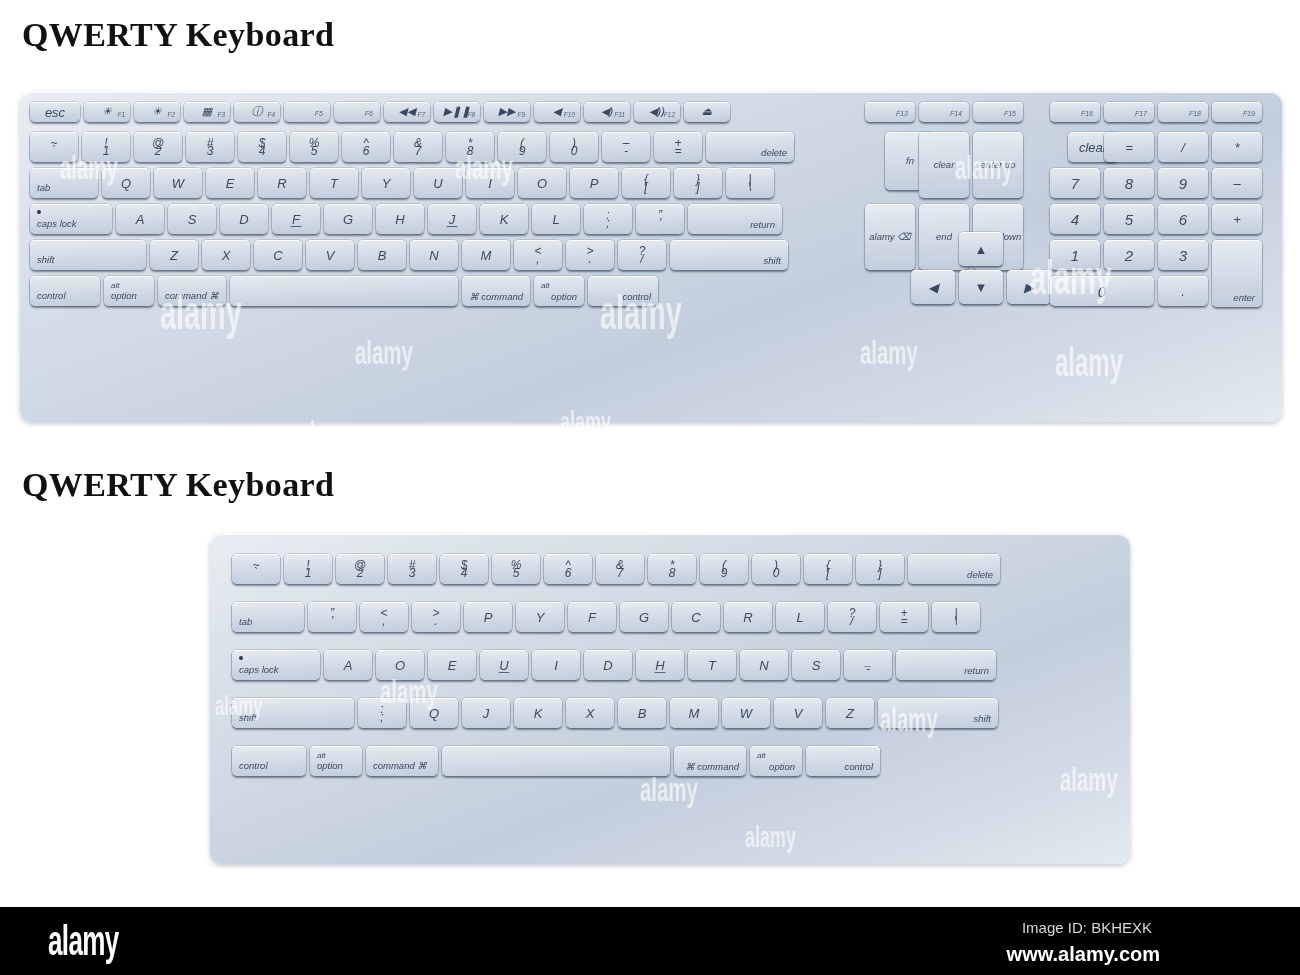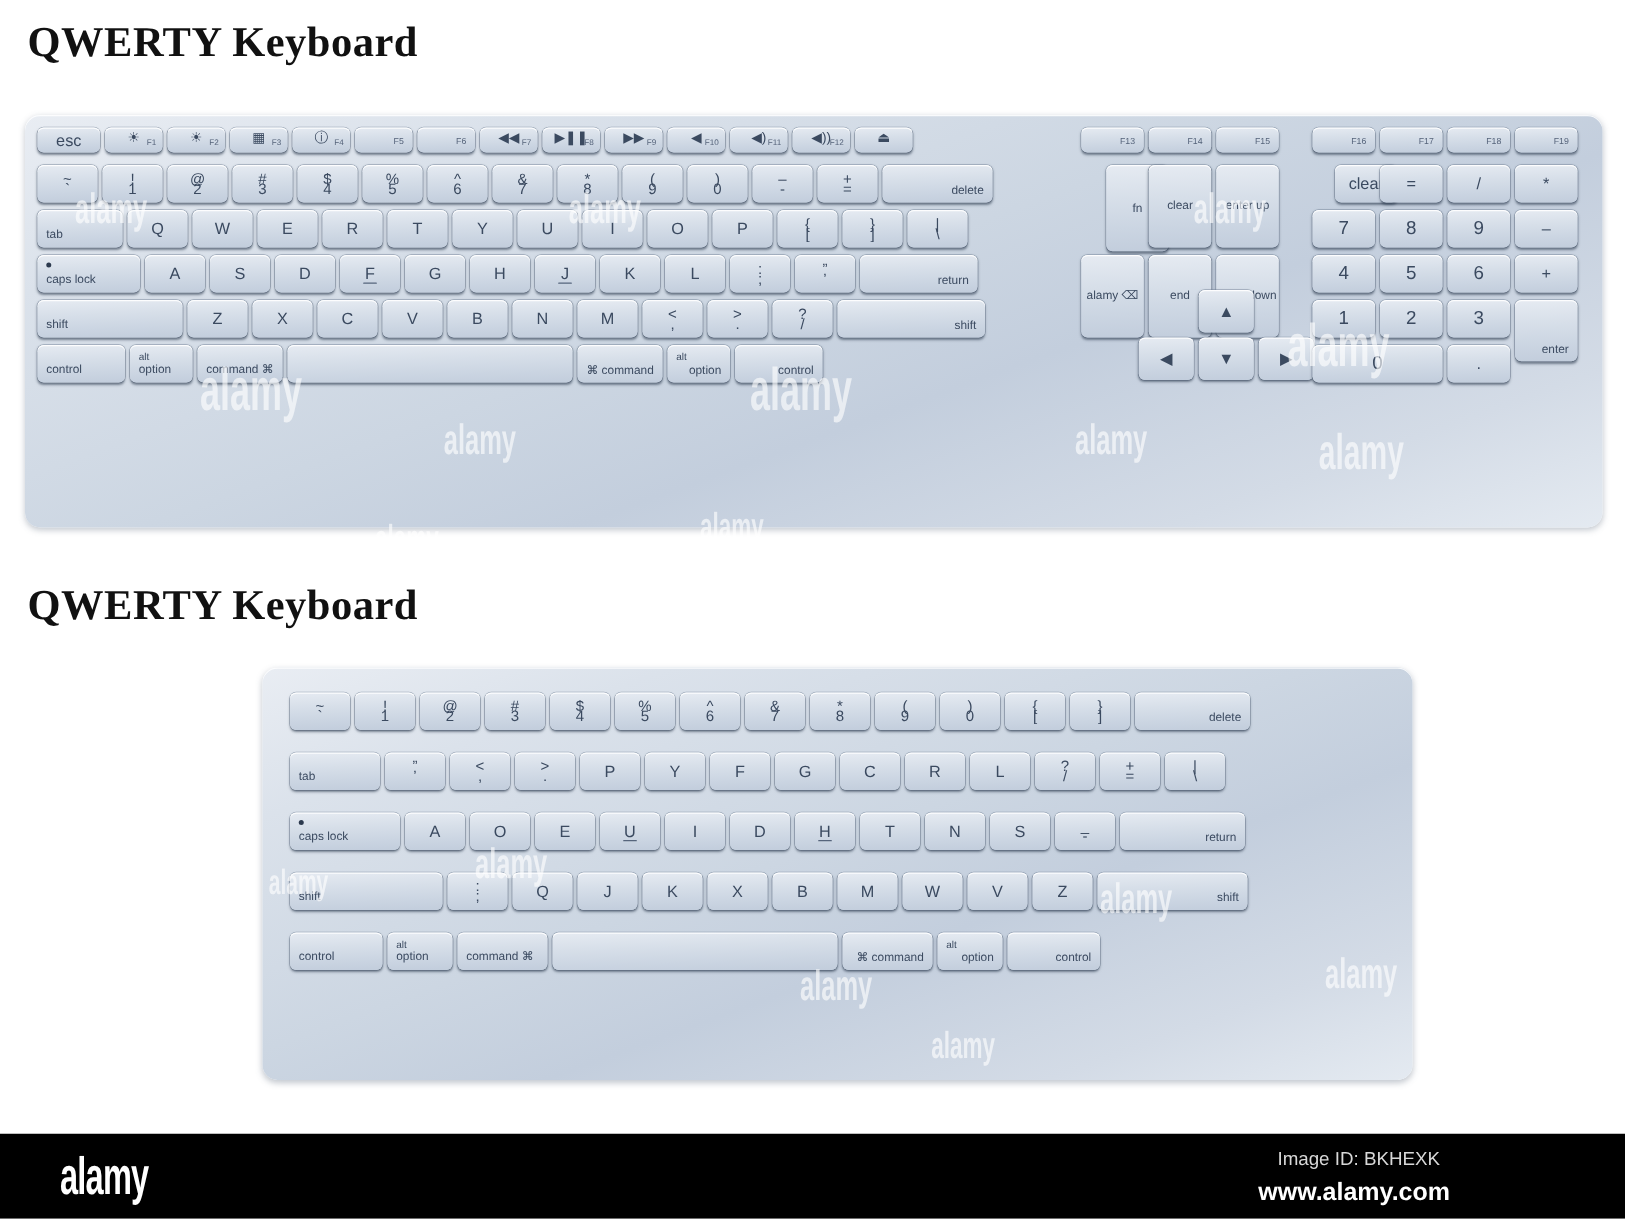--- a/index.html
+++ b/index.html
@@ -25,21 +25,21 @@
     position:absolute;
     border-radius:12px;
     background:
       linear-gradient(160deg,#e9edf3 0%,#dbe2eb 18%,#ccd6e2 46%,#c3cedd 62%,#d3dbe6 84%,#e4eaf1 100%);
     box-shadow:0 2px 5px rgba(80,95,115,.35), inset 0 1px 0 rgba(255,255,255,.85);
     box-sizing:border-box;
   }
   #kb-qwerty{left:20px;top:92px;width:1262px;height:330px;}
   #kb-dvorak{left:210px;top:534px;width:920px;height:330px;}
 
-  .kb-inner{position:absolute;inset:0;}
+  .kb-inner{position:absolute;inset:0;font-style:italic;}
 
   
   .key{
     position:absolute;
     box-sizing:border-box;
     border-radius:5px;
     background:linear-gradient(178deg,#e6ebf2 0%,#d7dfe9 38%,#cbd5e2 72%,#c2cddc 100%);
     box-shadow:
       0 1.5px 2px rgba(35,50,70,.55),
       0 0 0 .6px rgba(120,135,155,.55),
@@ -374,21 +374,21 @@
       </div>
       <div class="key" style="left: 845px; top: 10px; width: 50px; height: 20px;">
         <span class="lbl fn-only">F13</span>
       </div>
       <div class="key" style="left: 899px; top: 10px; width: 50px; height: 20px;">
         <span class="lbl fn-only">F14</span>
       </div>
       <div class="key" style="left: 953px; top: 10px; width: 50px; height: 20px;">
         <span class="lbl fn-only">F15</span>
       </div>
-      <div class="key" style="left: 865px; top: 40px; width: 50px; height: 69px;">
+      <div class="key" style="left: 865px; top: 40px; width: 50px; height: 58px;">
         <span class="lbl centerword">fn</span>
       </div>
       <div class="key" style="left: 899px; top: 40px; width: 50px; height: 66px;">
         <span class="lbl centerword">clear</span>
       </div>
       <div class="key" style="left: 953px; top: 40px; width: 50px; height: 66px;">
         <span class="lbl centerword">enter up</span>
       </div>
       <div class="key" style="left: 845px; top: 112px; width: 50px; height: 66px;">
         <span class="lbl centerword">alamy ⌫</span>
@@ -467,21 +467,21 @@
       </div>
       <div class="key" style="left: 1138px; top: 148px; width: 50px; height: 30px;">
         <span class="lbl c np">3</span>
       </div>
       <div class="key" style="left: 1030px; top: 184px; width: 104px; height: 30px;">
         <span class="lbl c np">0</span>
       </div>
       <div class="key" style="left: 1138px; top: 184px; width: 50px; height: 30px;">
         <span class="lbl c">.</span>
       </div>
-      <div class="key" style="left: 1192px; top: 148px; width: 50px; height: 49px;">
+      <div class="key" style="left: 1192px; top: 148px; width: 50px; height: 67px;">
         <span class="lbl br">enter</span>
       </div>
     </div>
 </div>
 
 <div class="keyboard" id="kb-dvorak">
   <div class="kb-inner" id="kb-dvorak-inner">
       <div class="key" style="left: 22px; top: 20px; width: 48px; height: 30px;">
         <span class="lbl up">~</span>
         <span class="lbl dn">`</span>

